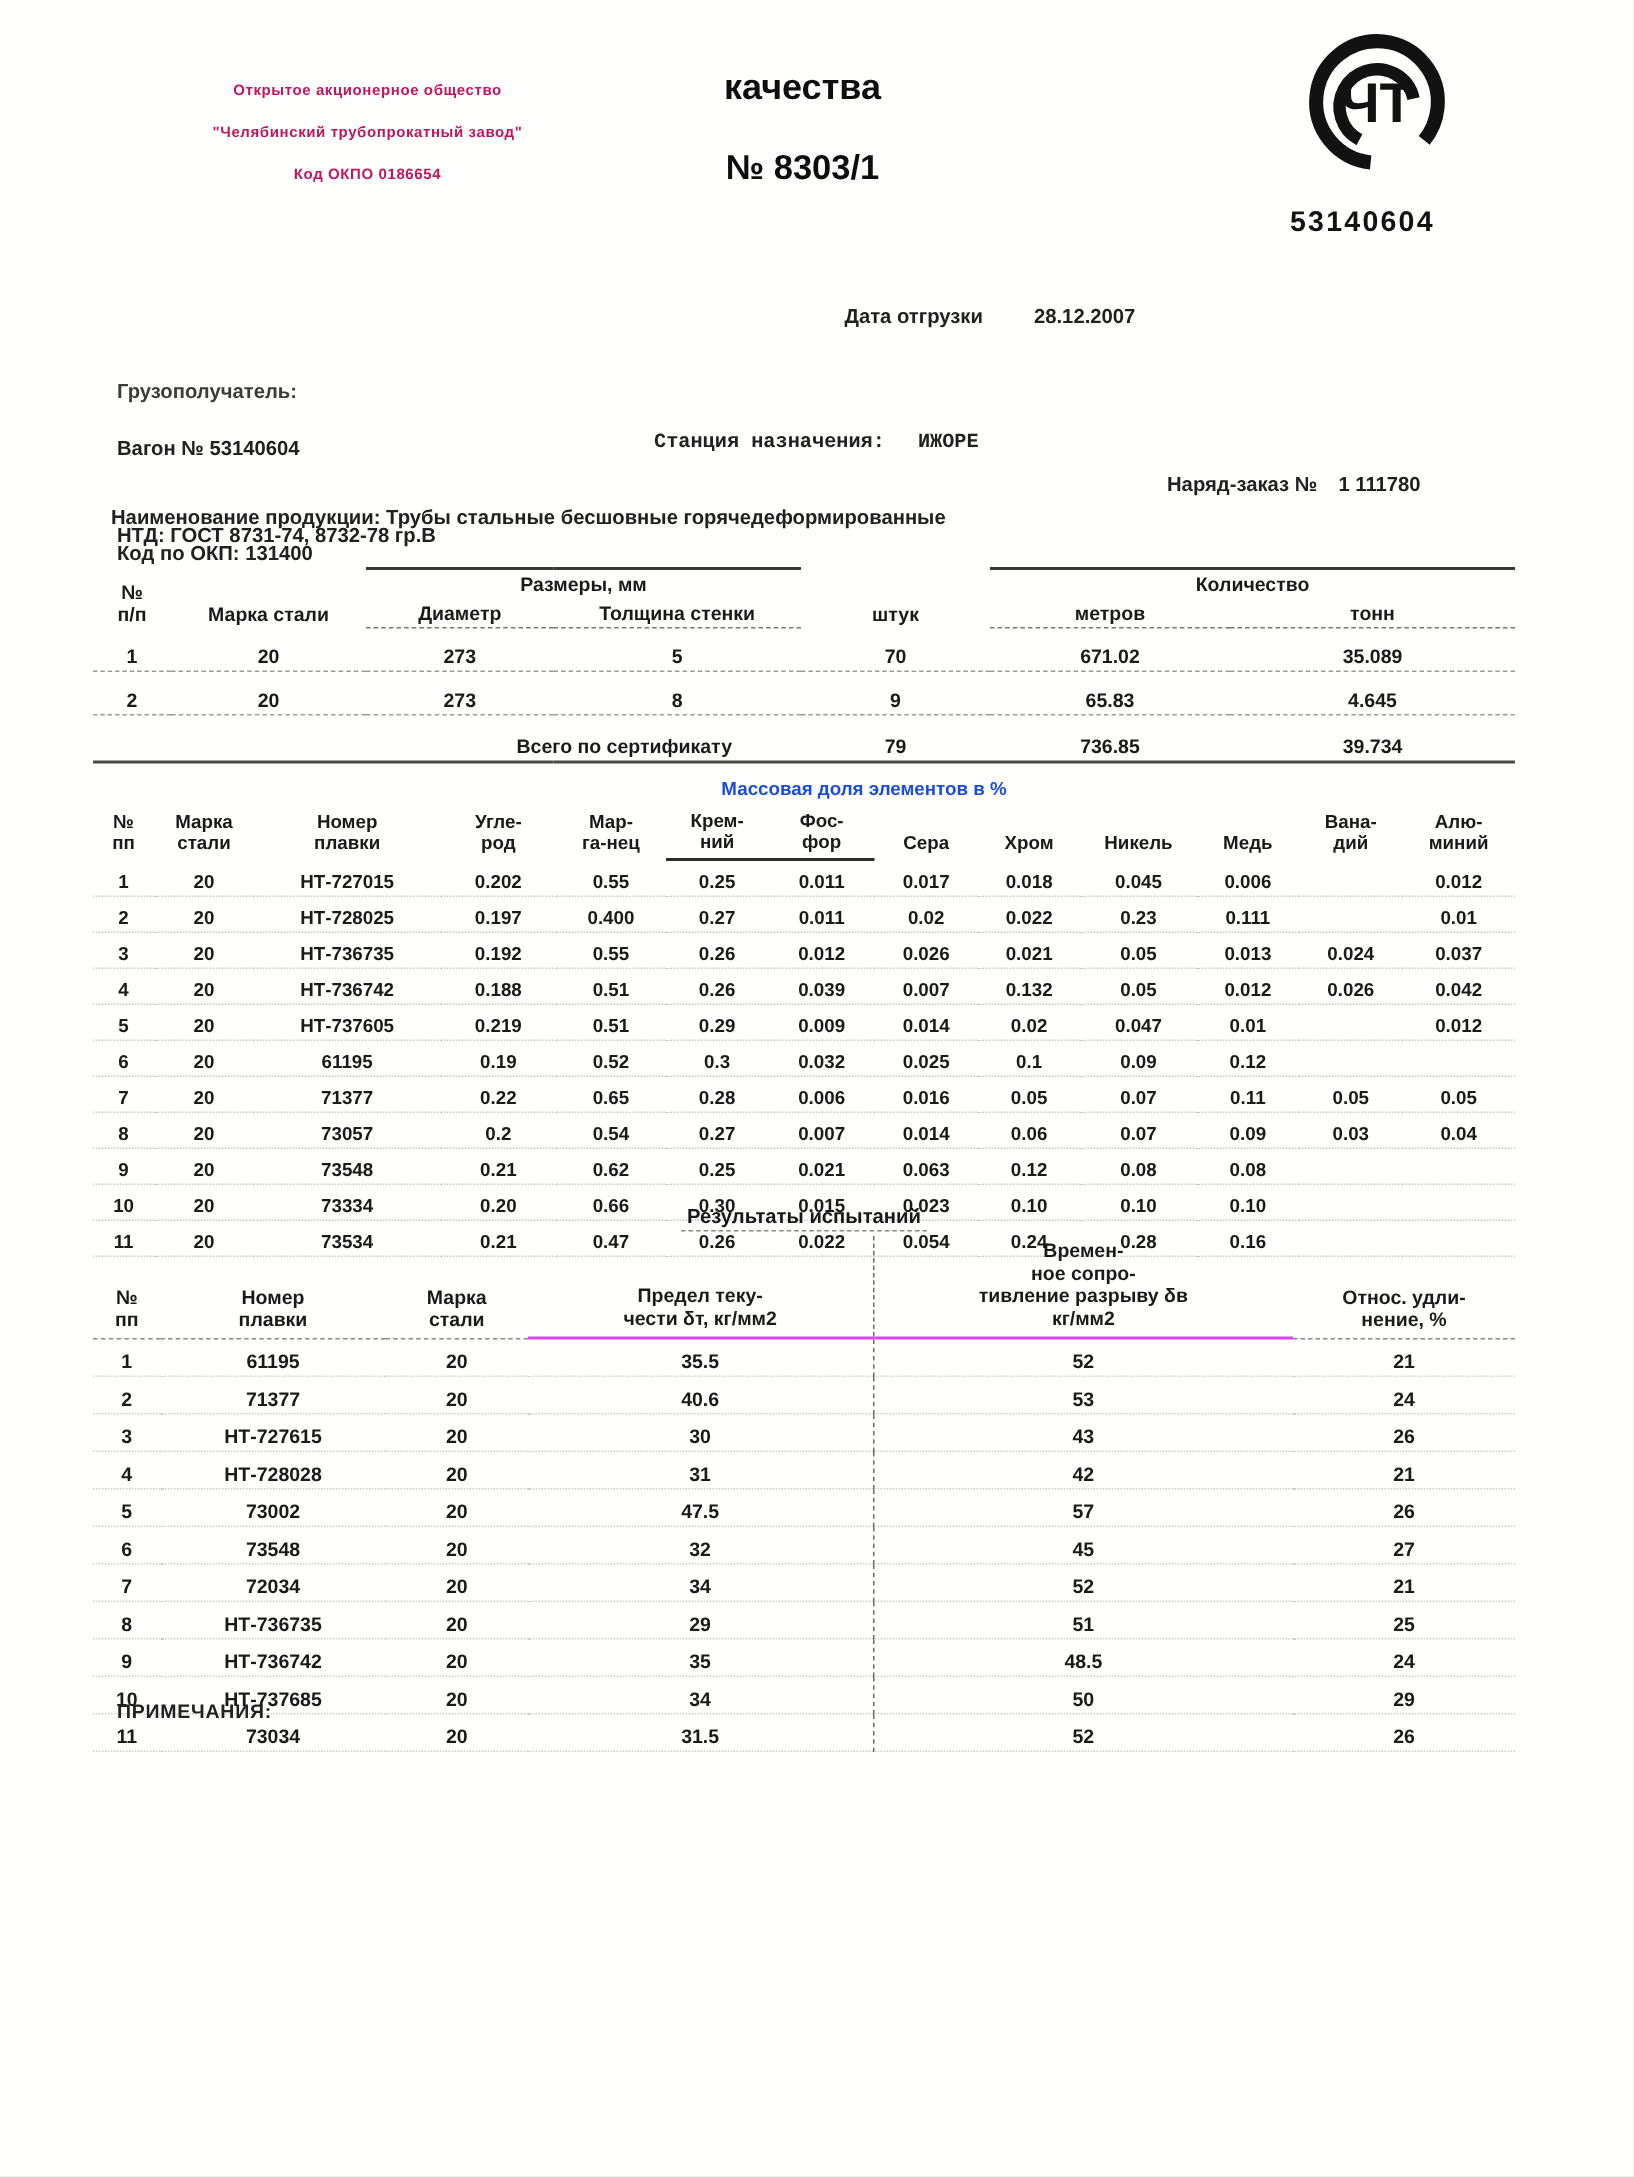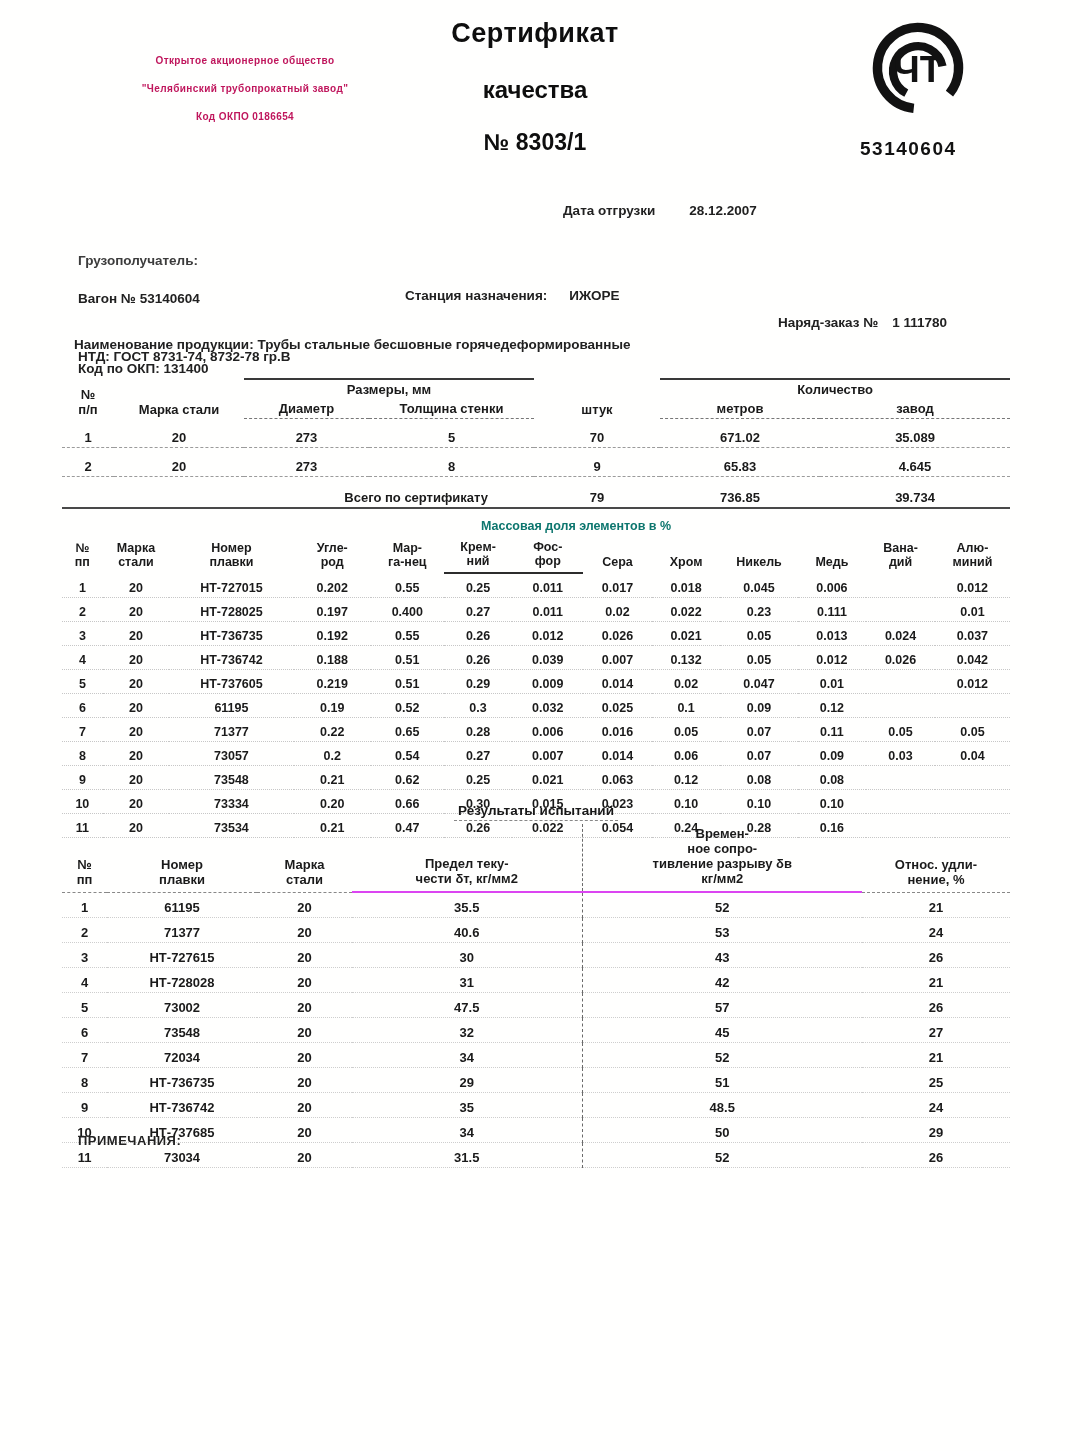--- a/index.html
+++ b/index.html
@@ -31,21 +31,21 @@
   .stamp-number{
     position:absolute;left:860px;top:138px;
     font-size:19px;font-weight:800;letter-spacing:1.5px;color:#141414;
   }
   
   .lbl{font-weight:700;font-size:13.5px;color:#232323;}
   .date-line{position:absolute;left:563px;top:203px;}
   .date-line .val{margin-left:34px;}
   .consignee{position:absolute;left:78px;top:253px;color:#3d3d3d;}
   .wagon{position:absolute;left:78px;top:291px;}
-  .station{position:absolute;left:405px;top:288px;}
+  .station{position:absolute;left:436px;top:288px;font-family:Liberation Mono, monospace;}
   .station .val{margin-left:22px;}
   .order{position:absolute;left:778px;top:315px;}
   .order .val{margin-left:14px;}
   .ntd{position:absolute;left:78px;top:313px;margin-top:36px;}
   .product{position:absolute;left:74px;top:337px;}
   .okp{position:absolute;left:78px;top:361px;}
   
   table{border-collapse:collapse;table-layout:fixed;font-size:13px;font-weight:700;color:#1c1c1c;}
   th,td{padding:2px 3px;text-align:center;vertical-align:bottom;white-space:pre-line;font-weight:700;}
   th{vertical-align:bottom;}
@@ -56,21 +56,21 @@
   .sizes-wrap thead tr.grp th{border-bottom:none;border-top:2px solid #3a3a3a;}
   .sizes-wrap thead tr.grp th.empty{border-top:none;}
   .sizes-wrap tbody td{border-bottom:1px dashed #9a9a9a;height:24px;}
   .sizes-wrap tr.total td{border-bottom:2px solid #4a4a4a;height:26px;}
   .sizes-wrap tr.total .total-label{text-align:right;padding-right:46px;}
   
   .chem-title{position:absolute;left:62px;top:498px;width:948px;text-align:center;
     font-size:13.5px;font-weight:800;border:0;}
   .chem-title span{border-bottom:1px dashed #888;padding:0 6px 2px;}
   .chem-subtitle{position:absolute;left:102px;top:519px;width:948px;text-align:center;
-    font-size:12.5px;font-weight:700;color:#0f766e;}
+    font-size:12.5px;font-weight:700;color:#1d4ed8;}
   .chem-wrap{position:absolute;left:62px;top:538px;width:948px;}
   .chem-wrap table{width:100%;font-size:12.5px;}
   .chem-wrap thead th{padding-bottom:4px;}
   .chem-wrap thead th.u{border-bottom:2px solid #2e2e2e;}
   .chem-wrap tbody td{border-bottom:1px dotted #c6c6c6;height:19px;}
   
   .res-title{position:absolute;left:62px;top:803px;width:948px;text-align:center;
     font-size:13.5px;font-weight:800;}
   .res-title span{border-bottom:1px dashed #888;padding:0 4px 2px;}
   .res-wrap{position:absolute;left:62px;top:824px;width:948px;}
@@ -87,21 +87,20 @@
 
 <div class="page">
 
   <div class="company">
     <div class="line">Открытое акционерное общество</div>
     <div class="line">"Челябинский трубопрокатный завод"</div>
     <div class="line">Код ОКПО 0186654</div>
   </div>
 
   <div class="title-block">
-    <div class="t1">Сертификат</div>
     <div class="t2">качества</div>
     <div class="t3">№ 8303/1</div>
   </div>
 
   <svg class="logo" viewBox="0 0 100 100">
     <circle cx="50" cy="50" r="39" fill="none" stroke="#141414" stroke-width="9" stroke-dasharray="206 40" transform="rotate(96 50 50)"></circle>
     <circle cx="50" cy="53" r="24" fill="none" stroke="#141414" stroke-width="8" stroke-dasharray="96 60" transform="rotate(118 50 53)"></circle>
     <text x="50" y="63" text-anchor="middle" font-size="36" font-weight="bold" font-family="Liberation Sans, sans-serif" fill="#141414">ЧТ</text>
   </svg>
   <div class="stamp-number">53140604</div>
@@ -138,21 +137,21 @@
 п/п</th>
           <th class="empty" rowspan="2">Марка стали</th>
           <th colspan="2">Размеры, мм</th>
           <th class="empty" rowspan="2">штук</th>
           <th colspan="2">Количество</th>
         </tr>
         <tr>
           <th>Диаметр</th>
           <th>Толщина стенки</th>
           <th>метров</th>
-          <th>завод</th>
+          <th>тонн</th>
         </tr>
       </thead>
       <tbody>
 
           <tr>
             <td>1</td>
             <td>20</td>
             <td>273</td>
             <td>5</td>
             <td>70</td>

